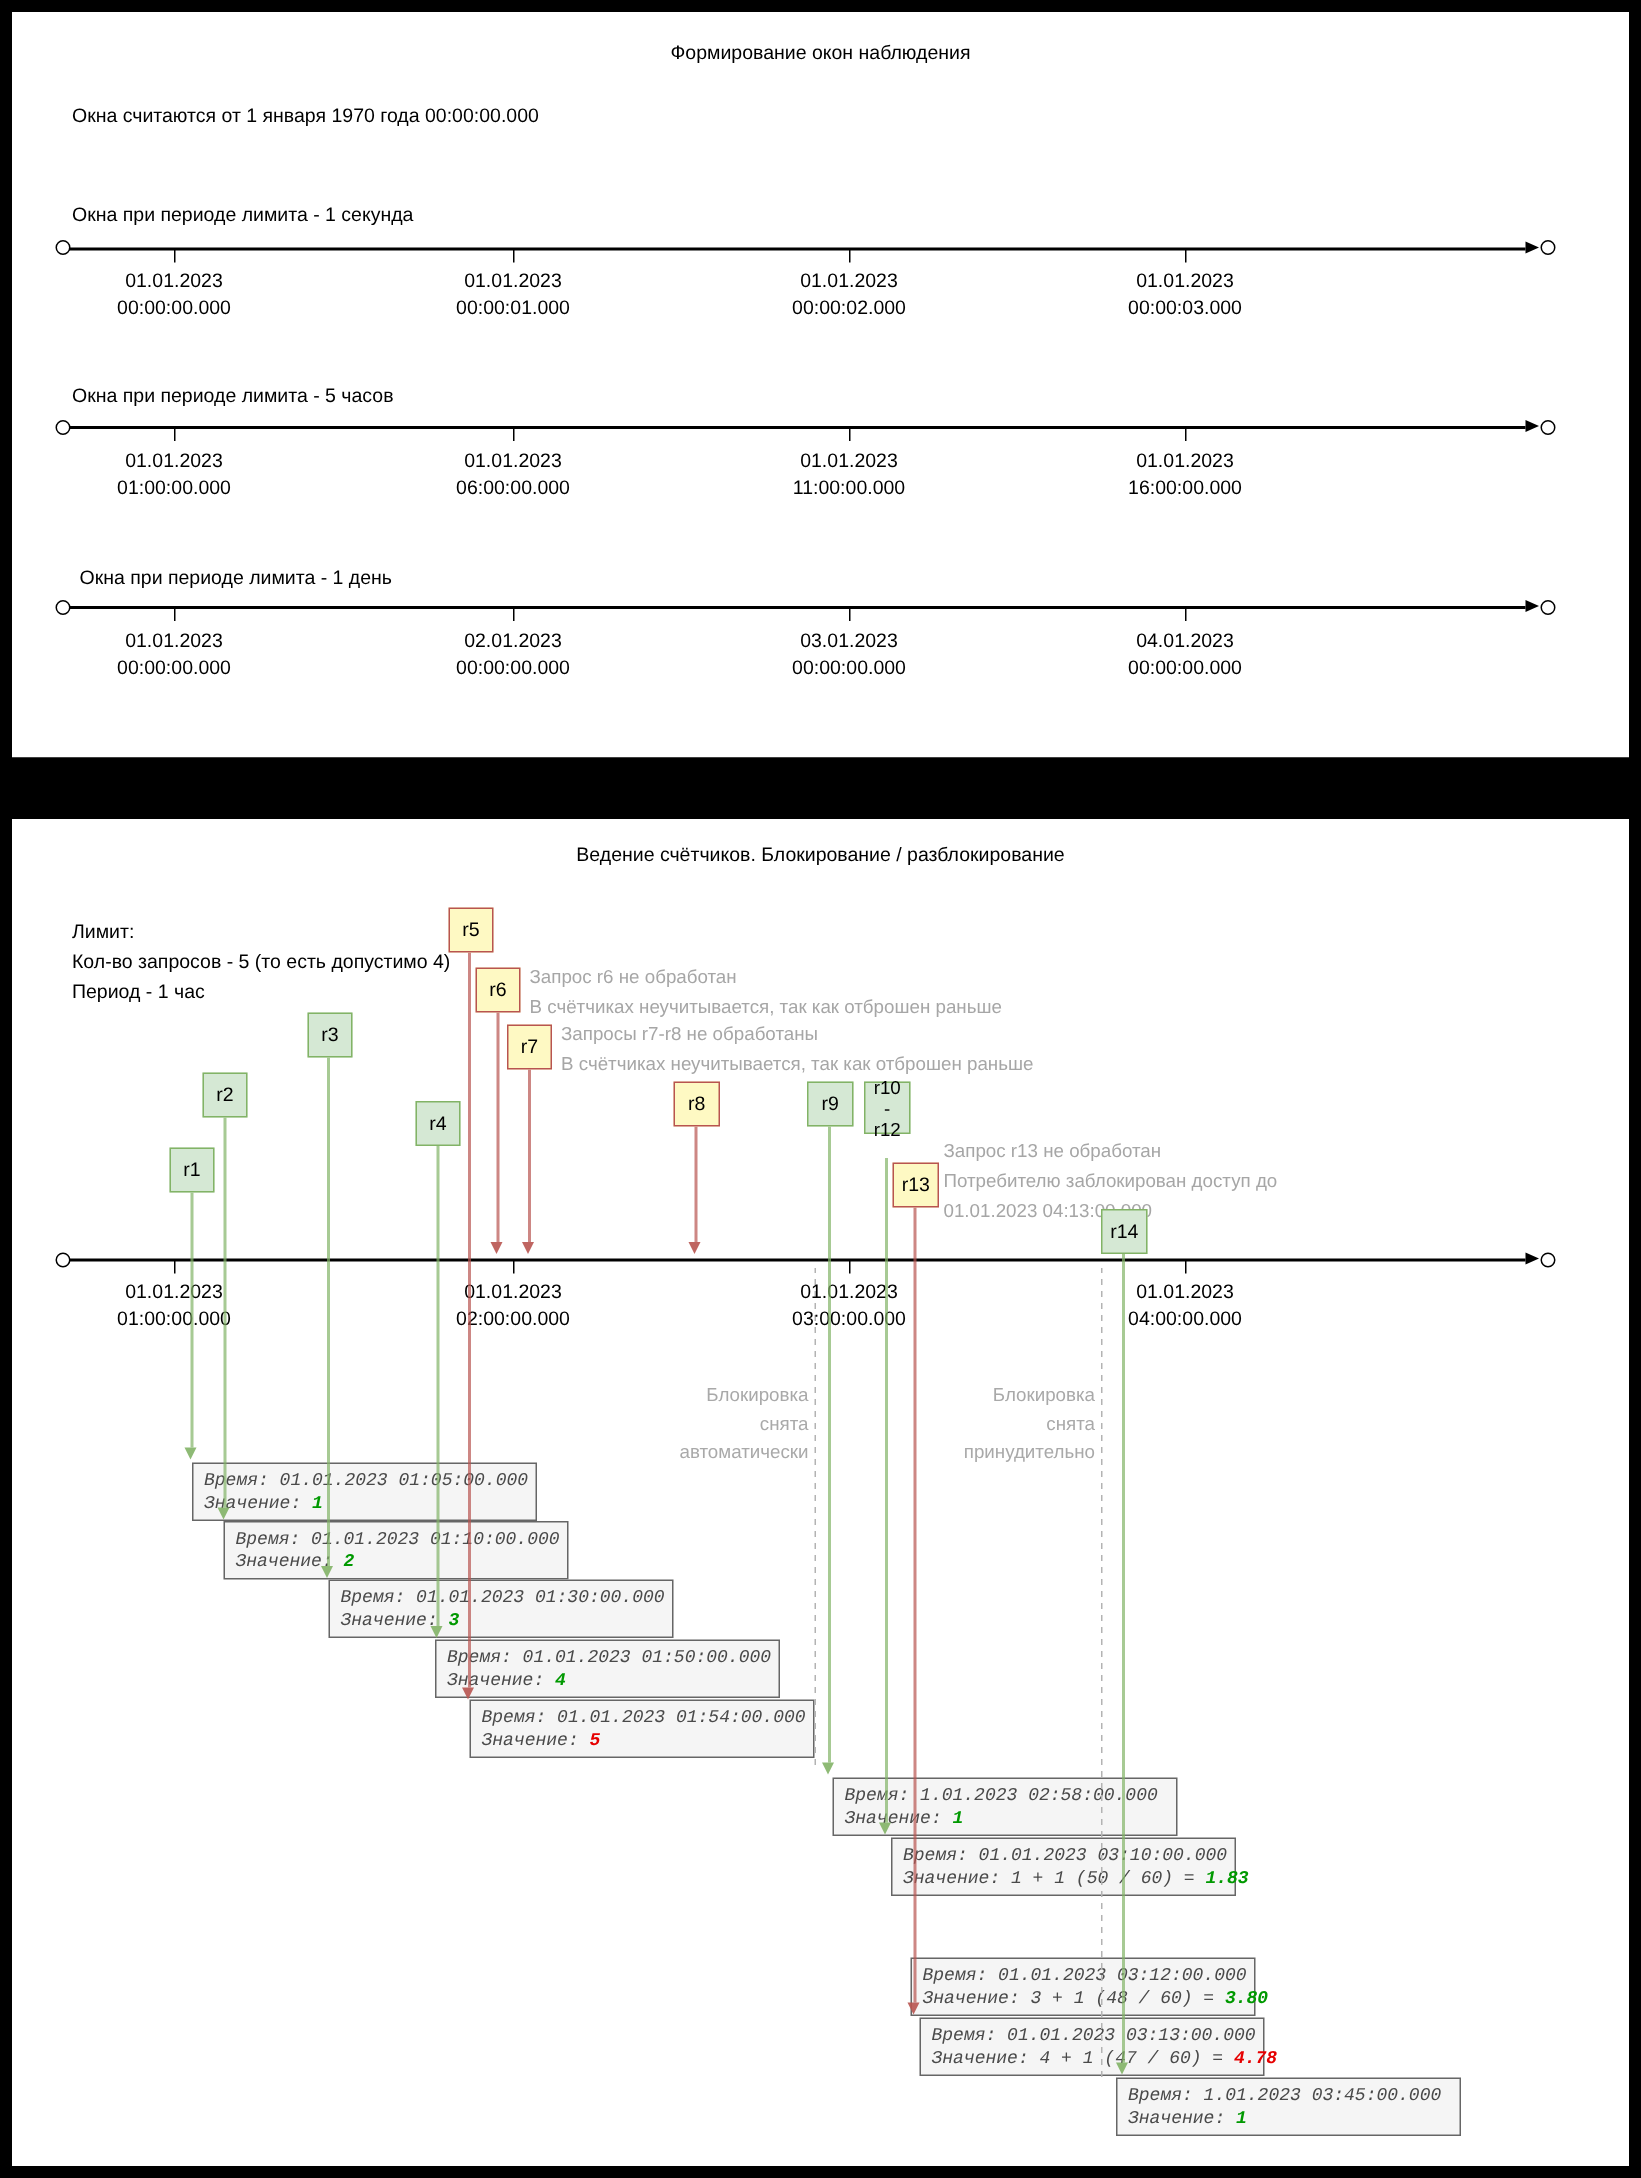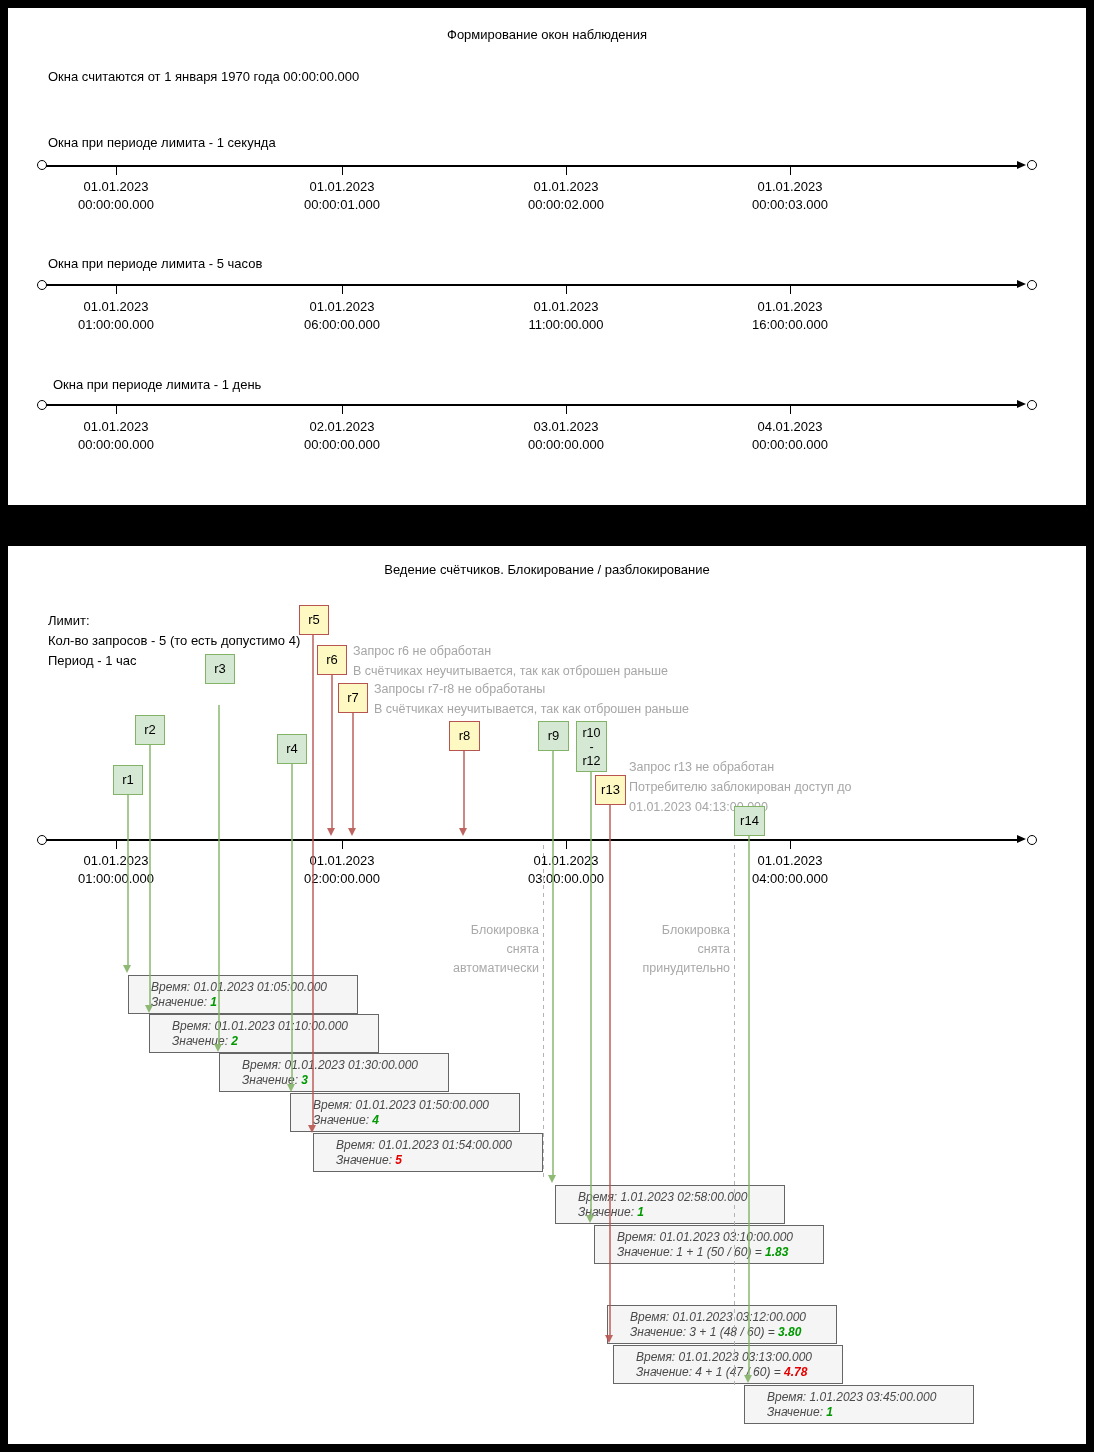--- a/index.html
+++ b/index.html
@@ -26,21 +26,21 @@
   .flow-bl{background:rgba(184,84,80,.7);}
   .head{width:0;height:0;border-left:4.5px solid transparent;border-right:4.5px solid transparent;border-top:8px solid;}
   .head-ok{border-top-color:rgba(130,179,102,.9);}
   .head-bl{border-top-color:rgba(184,84,80,.9);}
   
   .ann{font-size:12.5px;line-height:20px;color:#a6a6a6;white-space:nowrap;}
   .unblock{font-size:12.5px;line-height:19px;color:#a9a9a9;text-align:right;white-space:pre-line;width:160px;}
   .dash{width:1px;background:repeating-linear-gradient(to bottom,#b3b3b3 0 4px,transparent 4px 8px);}
   
   .counter{box-sizing:border-box;width:230px;height:39px;background:#f5f5f5;border:1px solid #666;
-           font-style:italic;font-size:12px;line-height:15px;color:#4a4a4a;padding:4px 22px;white-space:nowrap;}
+           font-style:italic;font-size:12px;line-height:15px;color:#4a4a4a;padding:4px 7px;white-space:nowrap;font-family:Liberation Mono, monospace;}
   .val{font-weight:bold;}
   .val-g{color:#009900;}
   .val-r{color:#e60000;}
 </style>
 </head>
 <body>
 
 <div id="page">
 
   <div class="panel" style="left:8px;top:8px;width:1078px;height:497px;"></div>
@@ -253,26 +253,26 @@
   <div class="abs head head-ok" style="left:548px;top:1175px;"></div>
   <div class="abs flow flow-ok" style="left:590px;top:772px;height:443px;"></div>
   <div class="abs head head-ok" style="left:586px;top:1215px;"></div>
   <div class="abs flow flow-bl" style="left:609px;top:805px;height:530px;"></div>
   <div class="abs head head-bl" style="left:605px;top:1335px;"></div>
   <div class="abs flow flow-ok" style="left:748px;top:836px;height:539px;"></div>
   <div class="abs head head-ok" style="left:744px;top:1375px;"></div>
 
   <div class="abs req req-ok" style="left:113px;top:765px;width:30px;height:30px;">r1</div>
   <div class="abs req req-ok" style="left:135px;top:715px;width:30px;height:30px;">r2</div>
-  <div class="abs req req-ok" style="left:205px;top:654px;width:30px;height:30px;">r3</div>
+  <div class="abs req req-ok" style="left:205px;top:675px;width:30px;height:30px;">r3</div>
   <div class="abs req req-ok" style="left:277px;top:734px;width:30px;height:30px;">r4</div>
   <div class="abs req req-bl" style="left:299px;top:605px;width:30px;height:30px;">r5</div>
   <div class="abs req req-bl" style="left:317px;top:645px;width:30px;height:30px;">r6</div>
   <div class="abs req req-bl" style="left:338px;top:683px;width:30px;height:30px;">r7</div>
   <div class="abs req req-bl" style="left:449px;top:721px;width:31px;height:30px;">r8</div>
   <div class="abs req req-ok" style="left:538px;top:721px;width:31px;height:30px;">r9</div>
-  <div class="abs req req-ok" style="left:576px;top:721px;width:31px;height:51px;font-size:12.5px;">r10
+  <div class="abs req req-ok" style="left:576px;top:721px;width:31px;height:35px;font-size:12.5px;">r10
 -
 r12</div>
   <div class="abs req req-bl" style="left:595px;top:775px;width:31px;height:30px;">r13</div>
   <div class="abs req req-ok" style="left:734px;top:806px;width:31px;height:30px;">r14</div>
 
 </div>
 
 </body></html>

